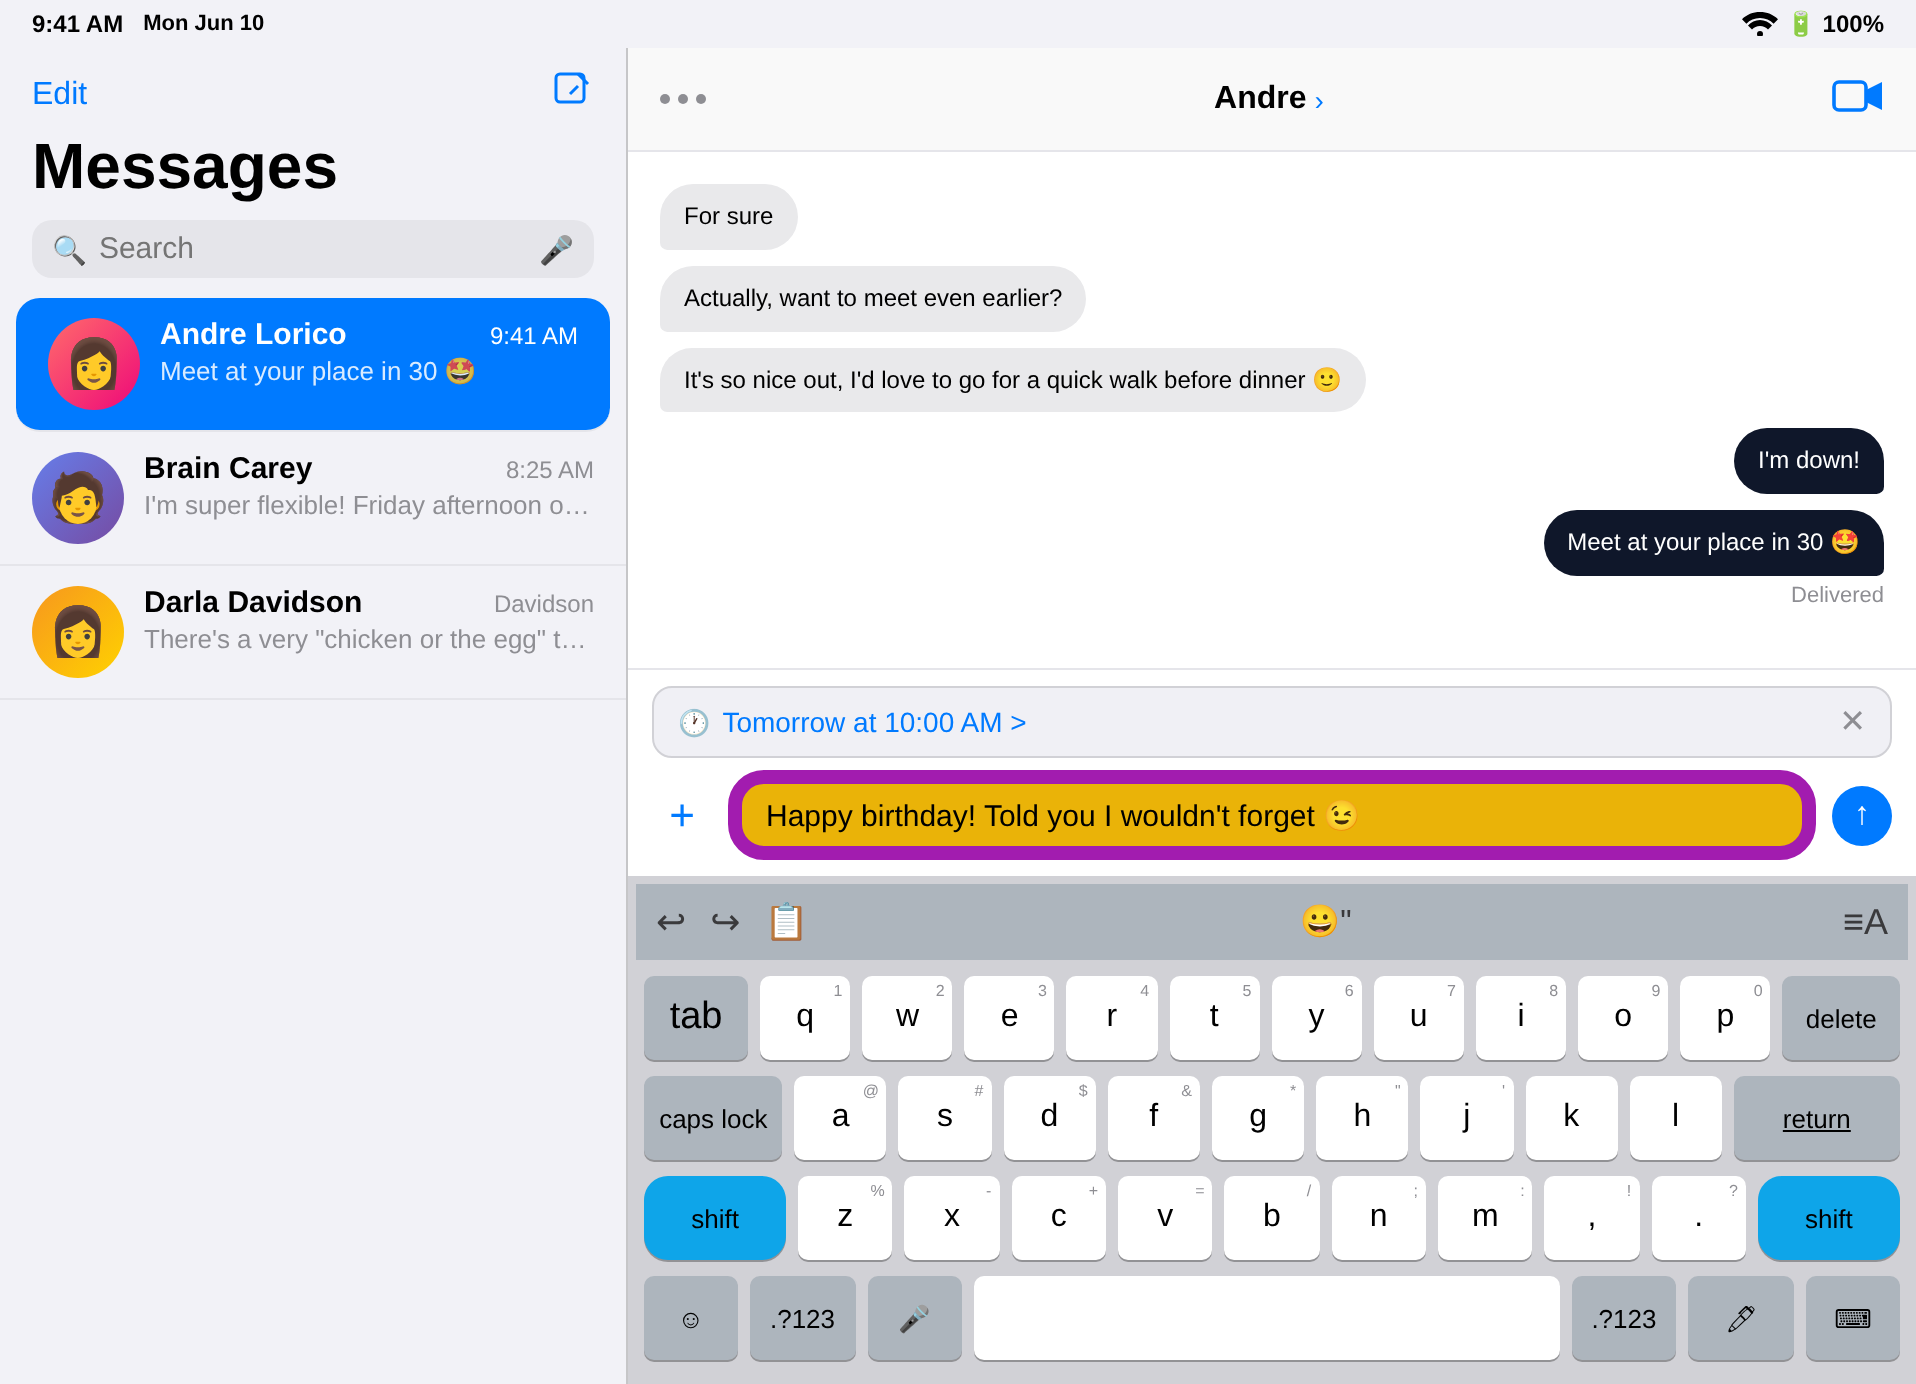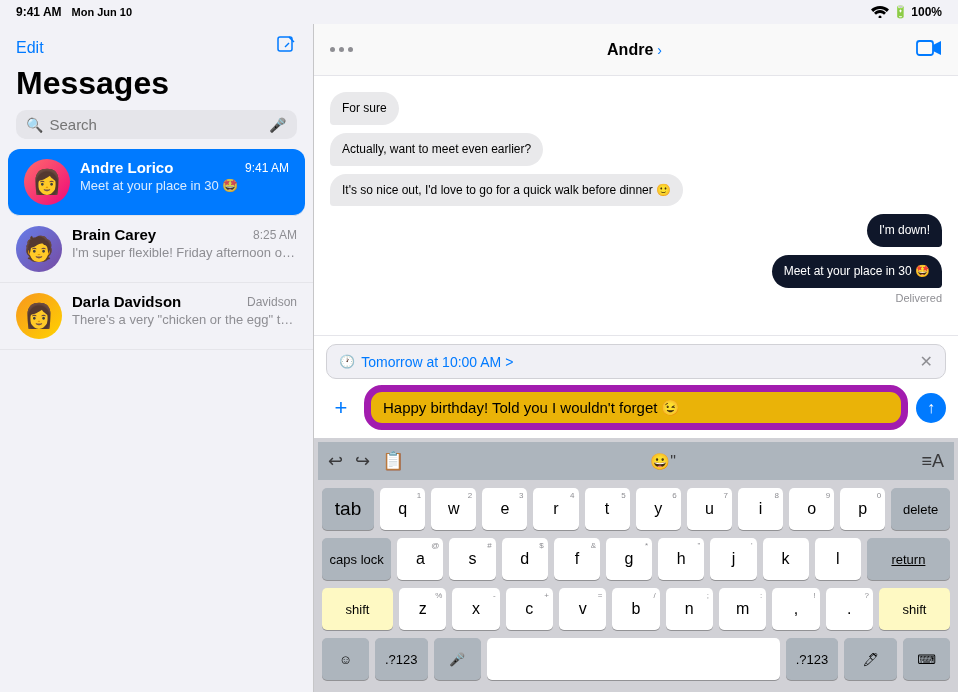--- a/index.html
+++ b/index.html
@@ -348,21 +348,21 @@
 
     .kb-key.wide-special {
       flex: 1.5;
       max-width: 80px;
       background: #adb5bd;
       font-size: 13px;
     }
 
     .kb-key.delete-key { flex: 1.3; max-width: 80px; background: #adb5bd; font-size: 13px; }
     .kb-key.return-key { flex: 1.8; max-width: 100px; background: #adb5bd; font-size: 13px; text-decoration: underline; }
-    .kb-key.shift-key { flex: 1.5; max-width: 90px; background: #fef9c3; font-size: 13px; }
+    .kb-key.shift-key { flex: 1.5; max-width: 90px; background: #0ea5e9; font-size: 13px; border-radius: 12px; }
     .kb-key.tab-key { flex: 1.3; background: #adb5bd; font-size: 19px; }
 
     .kb-bottom-row {
       display: flex;
       gap: 6px;
       padding: 4px 4px 12px;
       justify-content: center;
     }
 
     .kb-emoji { flex: 0.8; max-width: 55px; }

